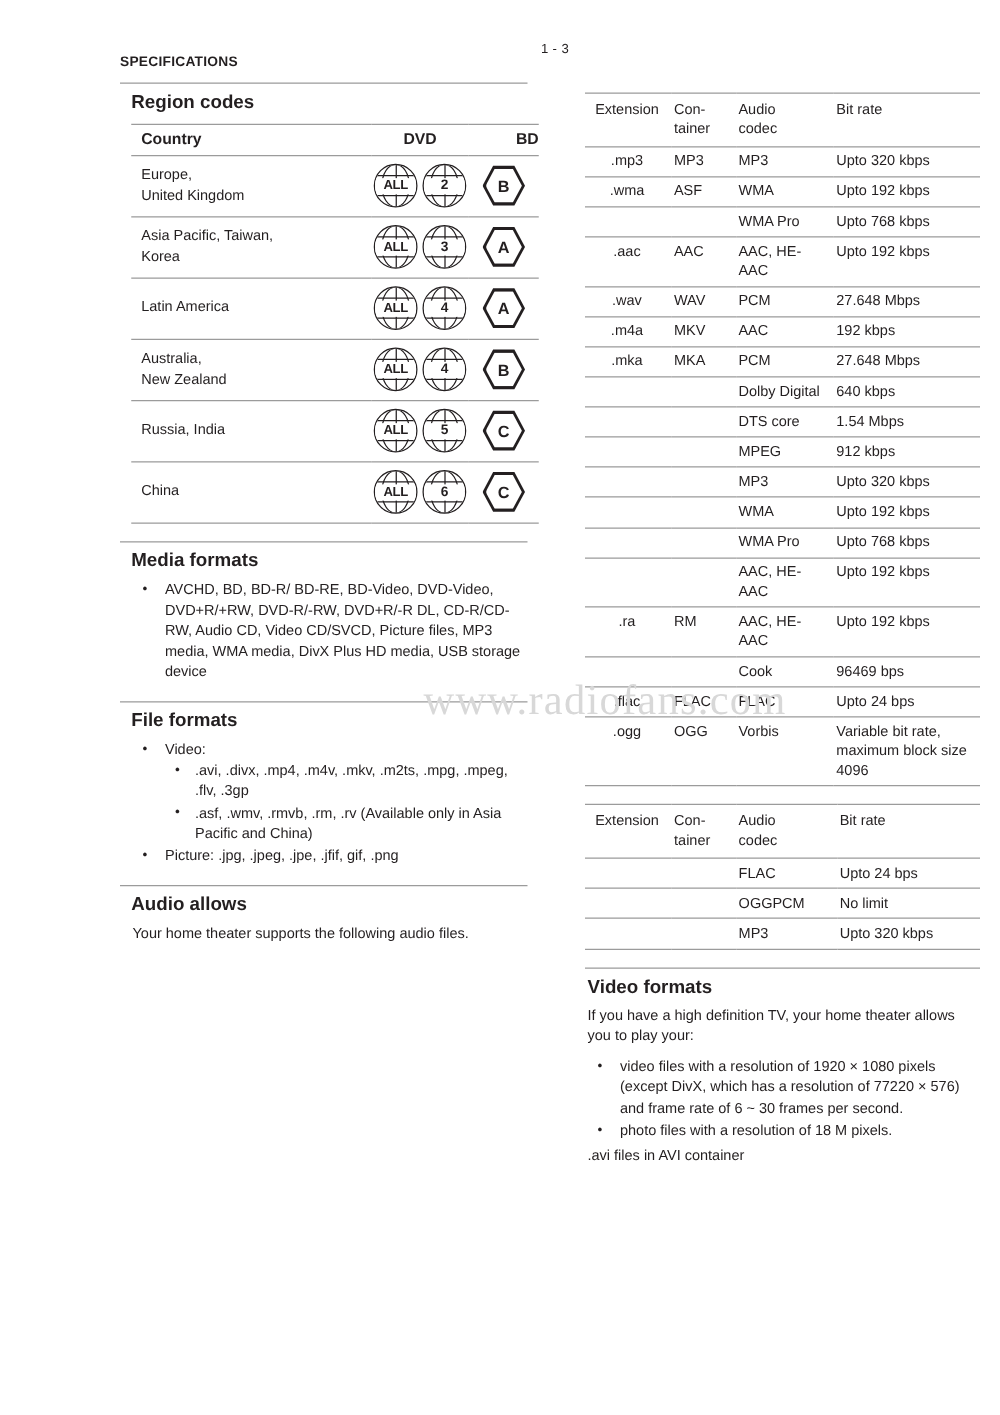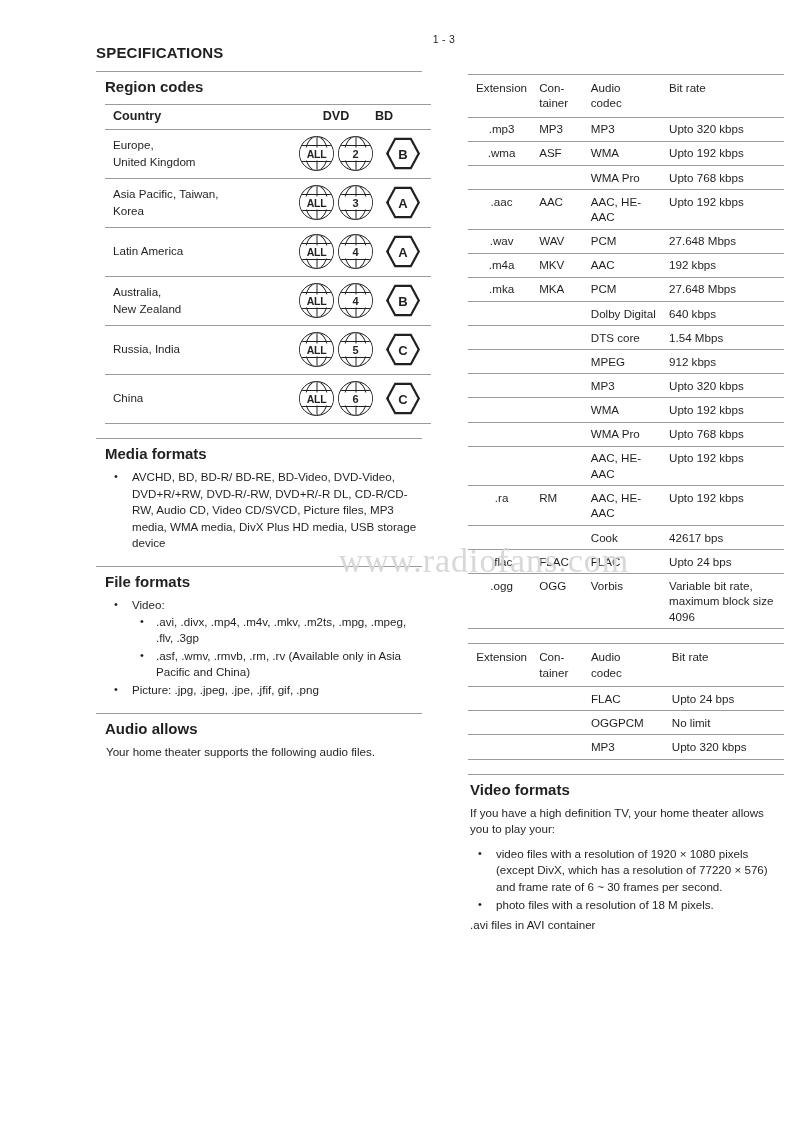--- a/index.html
+++ b/index.html
@@ -36,21 +36,21 @@
     top: 44px;
     width: 326px;
   }
   .col-right {
     position: absolute;
     left: 424px;
     top: 74px;
     width: 316px;
   }
   h1.specs-title {
-    font-size: 15px;
+    font-size: 11px;
     font-weight: bold;
     margin: 0 0 10px 0;
     letter-spacing: 0.2px;
     color: #231f20;
   }
   h2.section {
     font-size: 15px;
     font-weight: bold;
     margin: 0;
     padding: 6px 0 7px 9px;
@@ -117,21 +117,21 @@
     border-bottom: 1px solid #9b9b9b;
     border-top: 1px solid #9b9b9b;
     color: #231f20;
   }
   table.region th.dvd {
     text-align: center;
     padding-left: 0;
     width: 78px;
   }
   table.region th.bd {
-    text-align: left;
+    text-align: right;
     padding-left: 0;
     width: 56px;
   }
   table.region td {
     font-size: 11.6px;
     line-height: 16.2px;
     padding: 6px 0 7px 8px;
     border-bottom: 1px solid #9b9b9b;
     vertical-align: middle;
     color: #231f20;
@@ -452,21 +452,21 @@
           <tr>
             <td class="c0">.ra</td>
             <td class="c1">RM</td>
             <td class="c2">AAC, HE-AAC</td>
             <td class="c3">Upto 192 kbps</td>
           </tr>
           <tr>
             <td class="c0"></td>
             <td class="c1"></td>
             <td class="c2">Cook</td>
-            <td class="c3">42617 bps</td>
+            <td class="c3">96469 bps</td>
           </tr>
           <tr>
             <td class="c0">.flac</td>
             <td class="c1">FLAC</td>
             <td class="c2">FLAC</td>
             <td class="c3">Upto 24 bps</td>
           </tr>
           <tr>
             <td class="c0">.ogg</td>
             <td class="c1">OGG</td>

